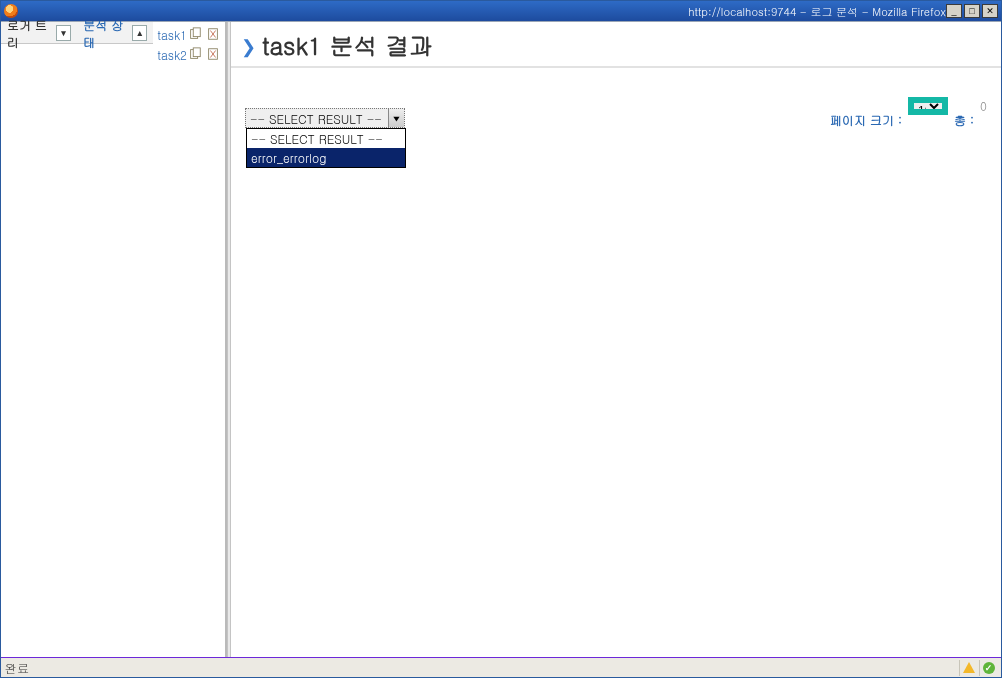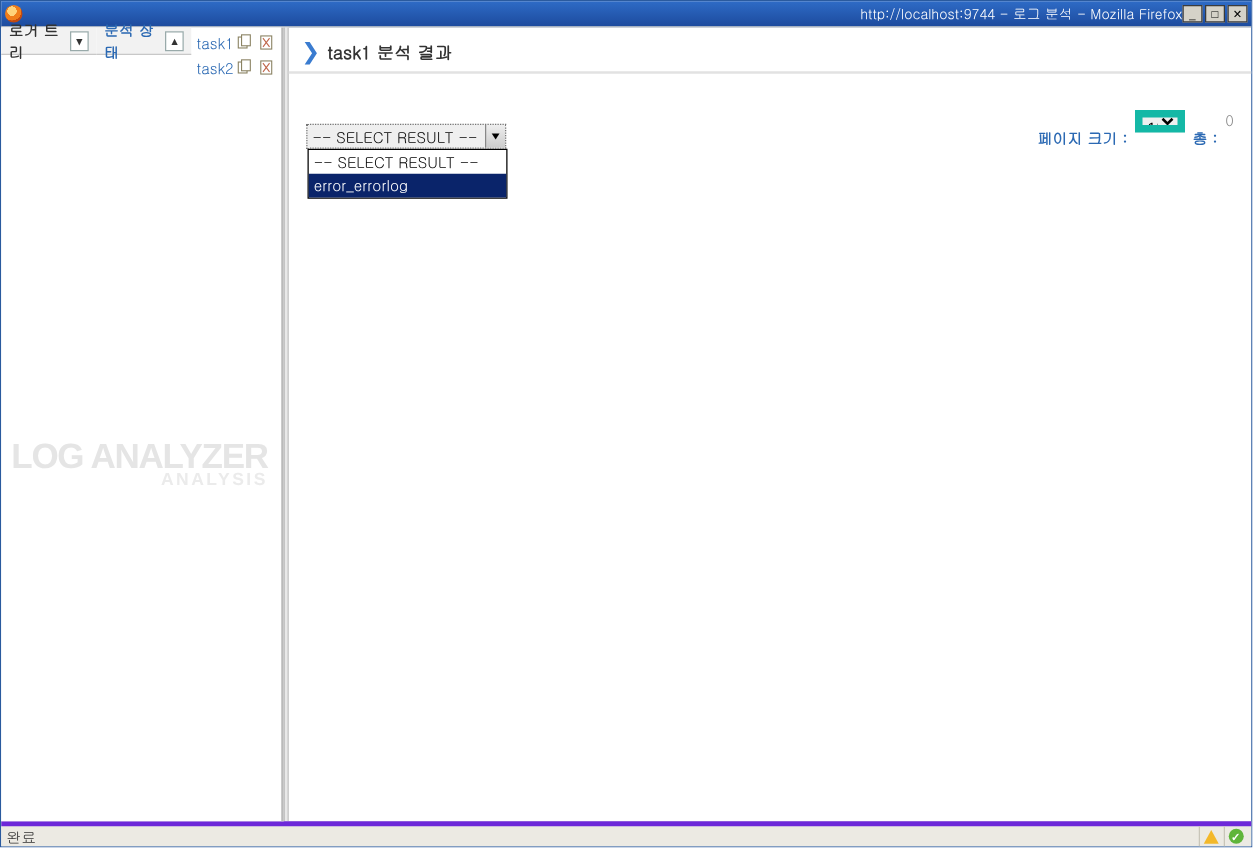--- a/index.html
+++ b/index.html
@@ -113,21 +113,21 @@
   .page-header {
     display: flex;
     align-items: center;
     padding: 6px 10px 4px 10px;
     border-bottom: 2px solid #e2e2e2;
   }
   .page-header .chevron {
     color:#3a7cd0; font-size:18px; margin-right:6px;
   }
   .page-title {
-    font-size: 14px; font-weight: bold;
+    font-size: 24px; font-weight: bold;
     color: #333;
   }
   .toolbar-row {
     display:flex; align-items:flex-end; justify-content:space-between;
     padding: 15px 14px 0 14px;
   }
   .select-wrap { position: relative; width: 162px; }
   .select-display {
     width: 160px; height: 20px;
     border: 1px dotted #777;
@@ -172,21 +172,21 @@
     display:flex; align-items:center; gap:6px;
     color:#8a8a8a; font-size:12px;
   }
   .page-meta .kblue { color:#2b69b3; font-weight:bold;margin-top:28px; }
   .page-meta select {
     width: 40px; height:18px; font-size:12px;
     border:6px solid #14b8a6;
   }
   .statusbar {
     height: 20px;
-    border-top: 4px solid #6d28d9;
+    border-top: 1px solid #6d28d9;
     background: #eceae3;
     display:flex; align-items:center;
     padding: 0 4px;
     font-size: 12px; color:#333;
   }
   .statusbar .spacer { flex:1; }
   .status-icon {
     width:18px;height:16px;
     display:flex;align-items:center;justify-content:center;
     border-left:1px solid #c8c5b9;
@@ -265,24 +265,20 @@
               <svg viewBox="0 0 16 16">
                   <rect x="3" y="2" width="10" height="12" fill="#fff" stroke="#8a8262"></rect>
                   <line x1="5" y1="4" x2="11" y2="12" stroke="#c0664a"></line>
                   <line x1="11" y1="4" x2="5" y2="12" stroke="#c0664a"></line>
                 </svg>
             </span>
           </span>
         </div>
       </div>
 
-      <div class="watermark">
-        <div class="l1">LOG ANALYZER</div>
-        <div class="l2">ANALYSIS</div>
-      </div>
     </div>
 
     <div class="splitter"></div>
 
     <div class="main">
 
       <div class="page-header">
         <span class="chevron">❯</span>
         <span class="page-title">task1 분석 결과</span>
       </div>

